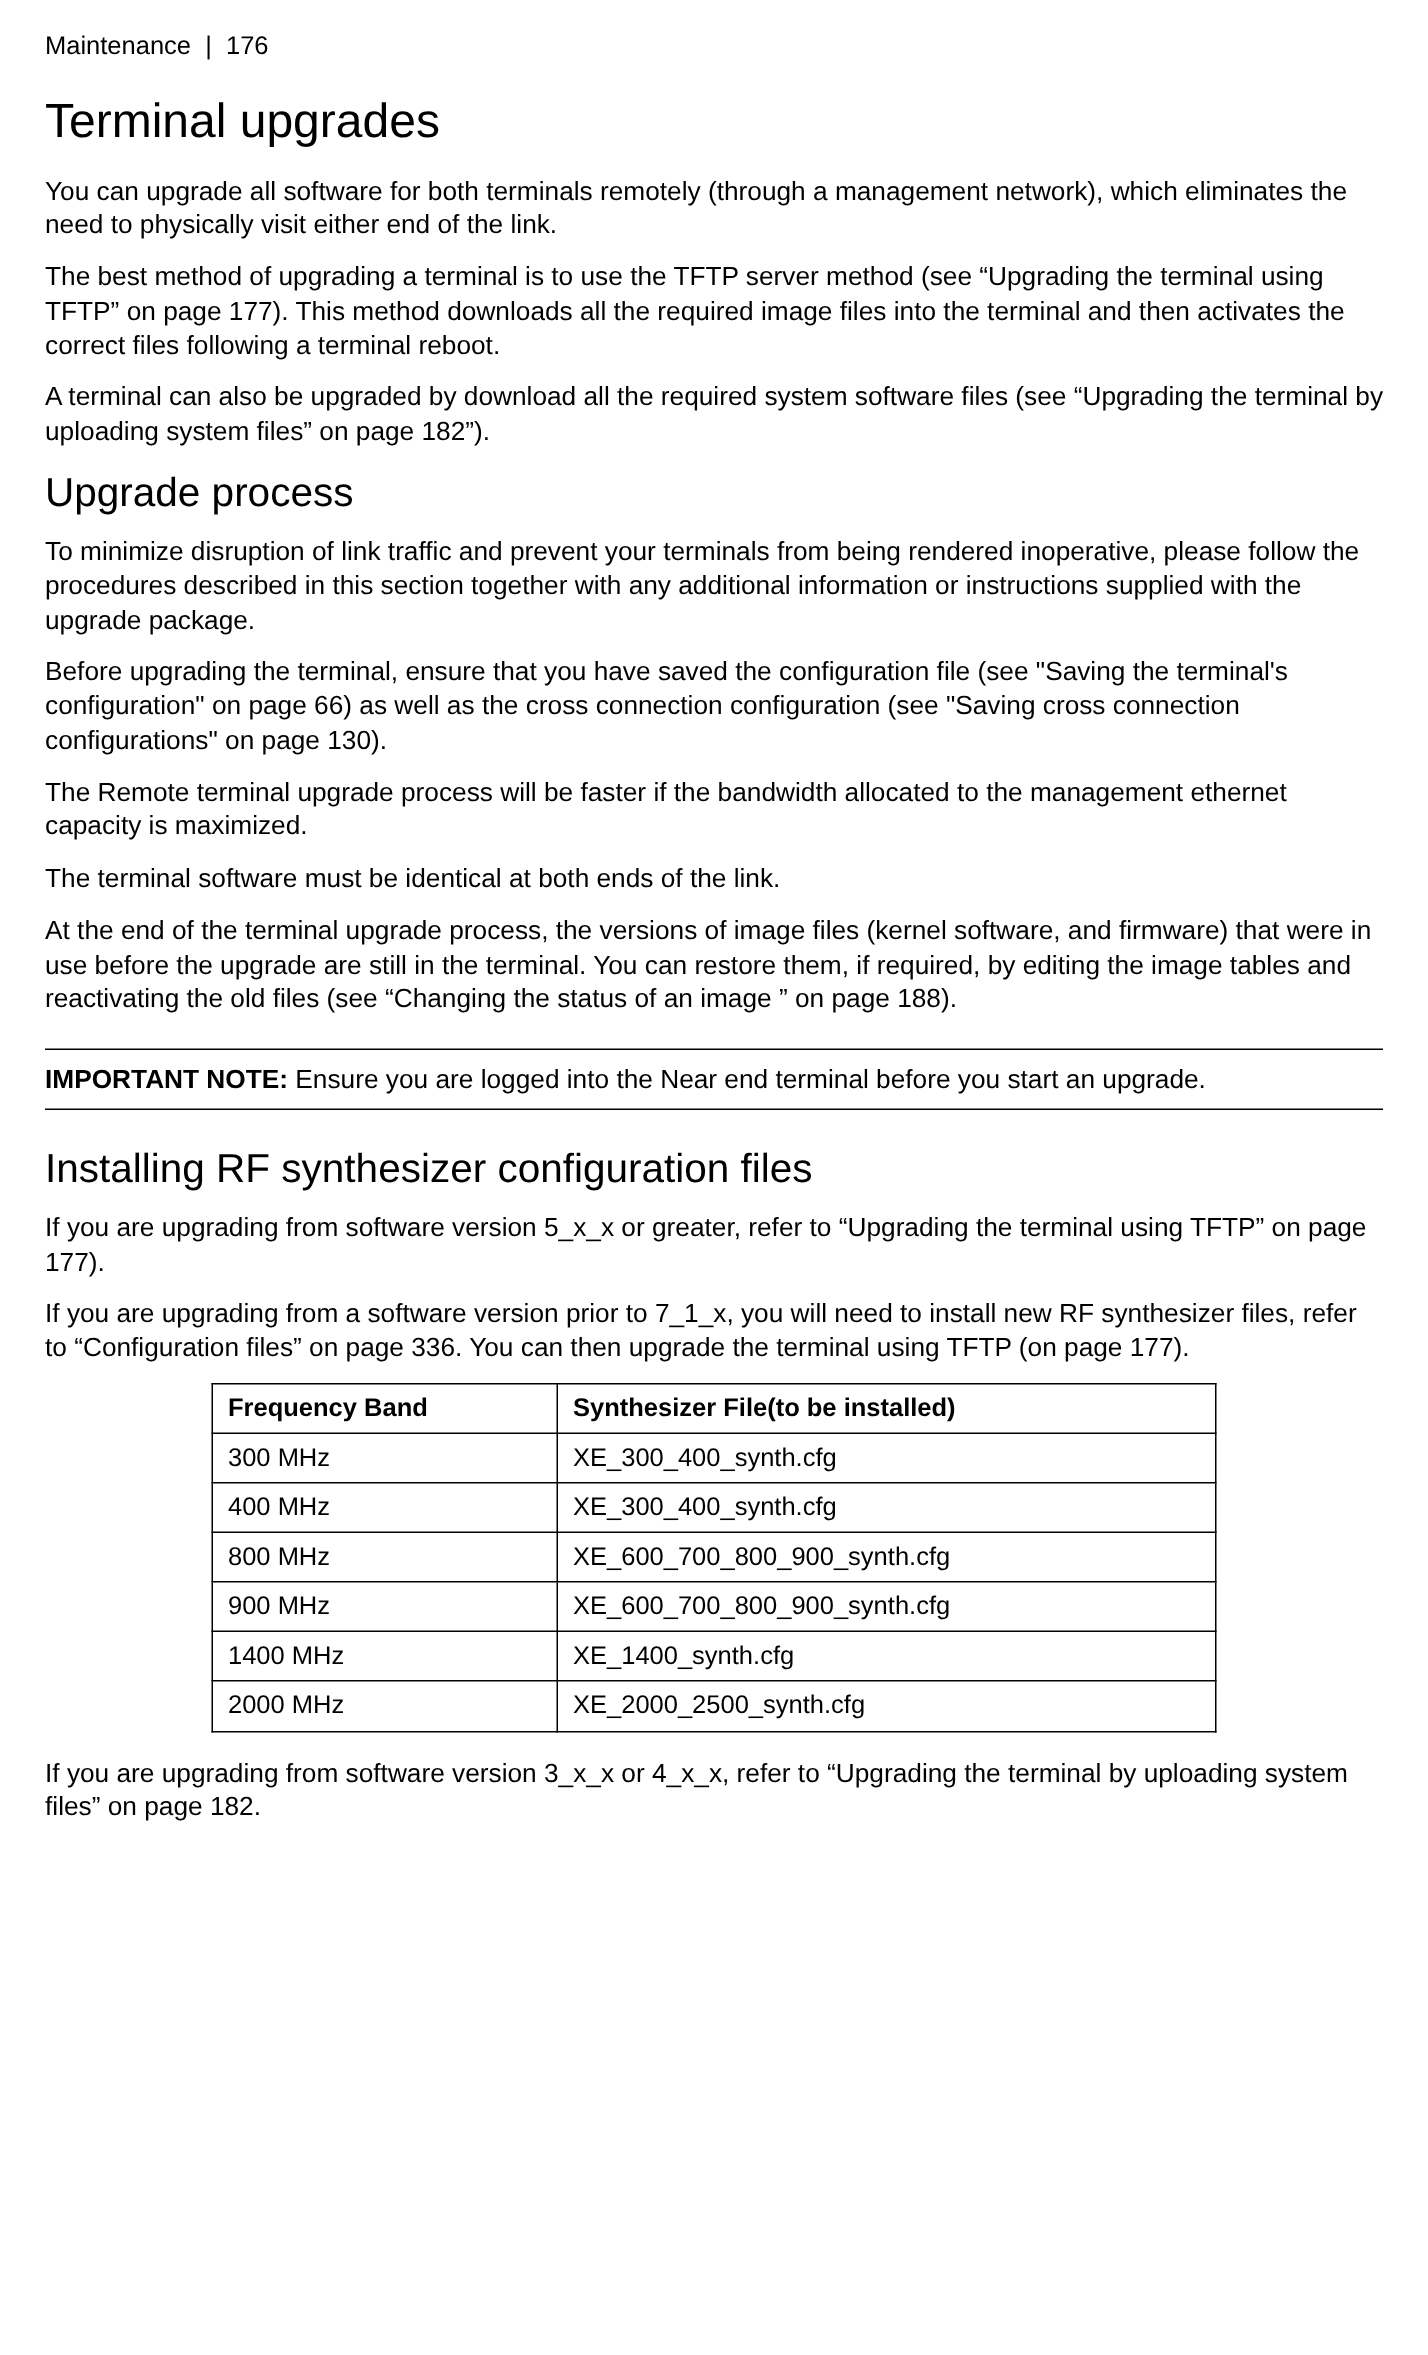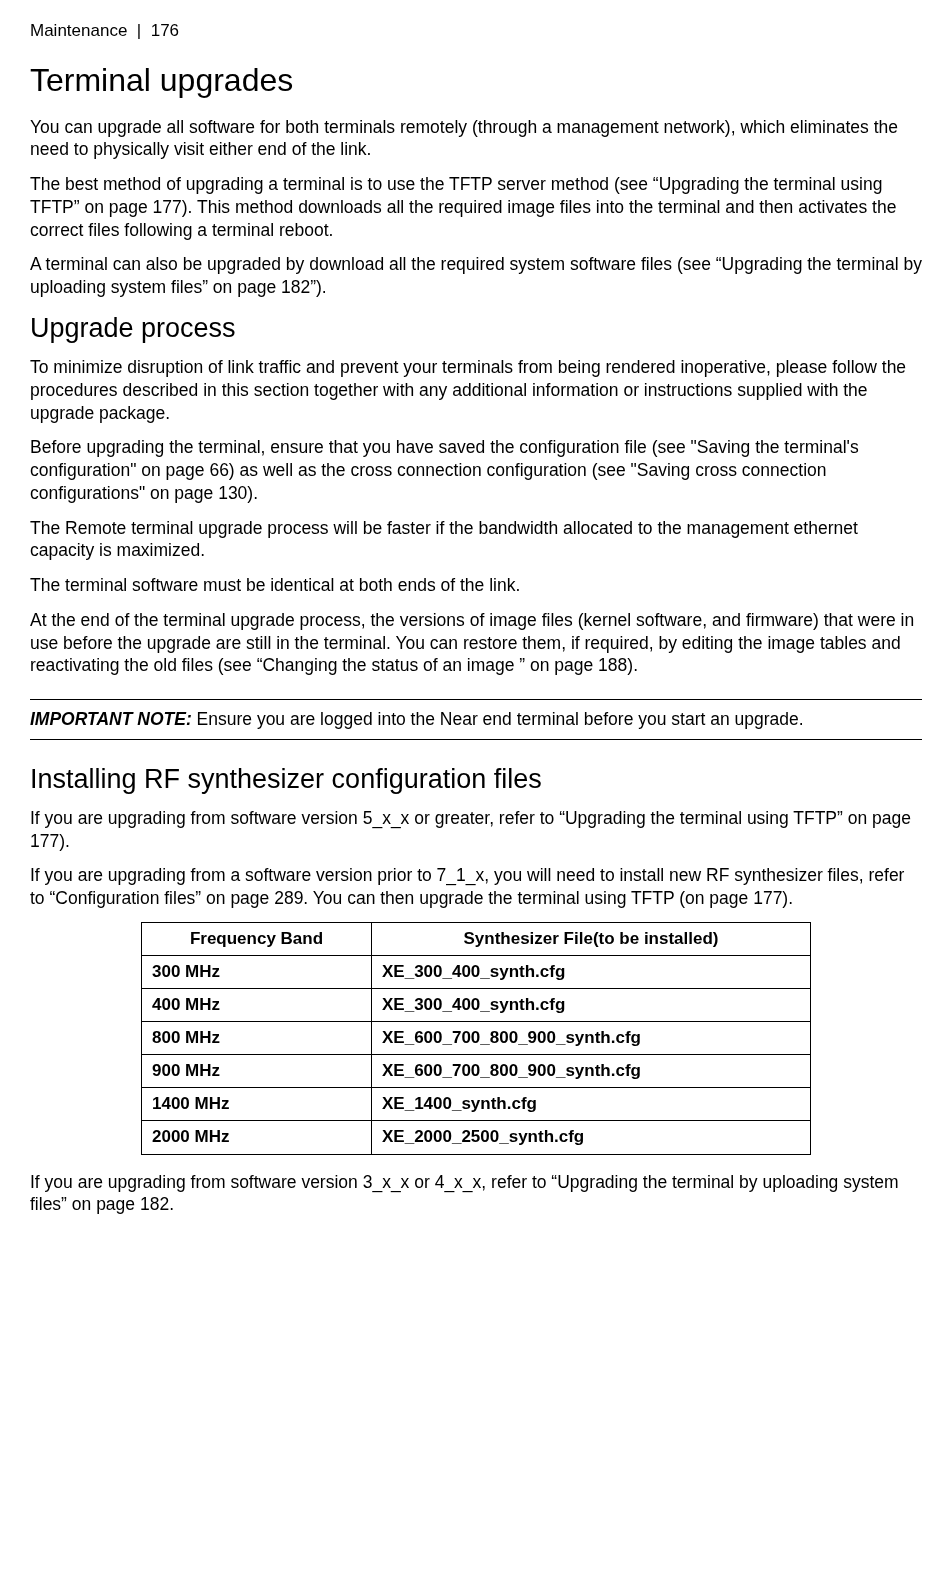--- a/index.html
+++ b/index.html
@@ -32,37 +32,35 @@
     }
     .note-block {
       border-top: 1.5px solid #000;
       border-bottom: 1.5px solid #000;
       margin-top: 22px;
       margin-bottom: 22px;
       padding: 8px 0;
     }
     .note-label {
       font-weight: bold;
-      font-style: italic;
     }
     table {
       border-collapse: collapse;
       margin: 10px auto 16px auto;
       width: 670px;
     }
     th, td {
       border: 1px solid #000;
       padding: 5px 10px;
       text-align: left;
       font-size: 17px;
-      font-weight: bold;
     }
     th {
       font-weight: bold;
-      text-align: center;
+      text-align: left;
     }
     th.col1 { width: 230px; }
   </style>
 </head>
 <body>
 
 <div class="header-line">
   <span>Maintenance</span>
   &nbsp;<span>|</span>&nbsp;
   <span>176</span>
@@ -82,21 +80,21 @@
 <p>The terminal software must be identical at both ends of the link.</p>
 <p>At the end of the terminal upgrade process, the versions of image files (kernel software, and firmware) that were in use before the upgrade are still in the terminal. You can restore them, if required, by editing the image tables and reactivating the old files (see “Changing the status of an image ” on page 188).</p>
 
 <div class="note-block">
   <span class="note-label">IMPORTANT NOTE:</span><span> Ensure you are logged into the Near end terminal before you start an upgrade.</span>
 </div>
 
 <h2>Installing RF synthesizer configuration files</h2>
 
 <p>If you are upgrading from software version 5_x_x or greater, refer to “Upgrading the terminal using TFTP” on page 177).</p>
-<p>If you are upgrading from a software version prior to 7_1_x, you will need to install new RF synthesizer files, refer to “Configuration files” on page 289. You can then upgrade the terminal using TFTP (on page 177).</p>
+<p>If you are upgrading from a software version prior to 7_1_x, you will need to install new RF synthesizer files, refer to “Configuration files” on page 336. You can then upgrade the terminal using TFTP (on page 177).</p>
 
 <table>
   <thead>
     <tr>
       <th class="col1">Frequency Band</th>
       <th>Synthesizer File(to be installed)</th>
     </tr>
   </thead>
   <tbody>
     <tr>

